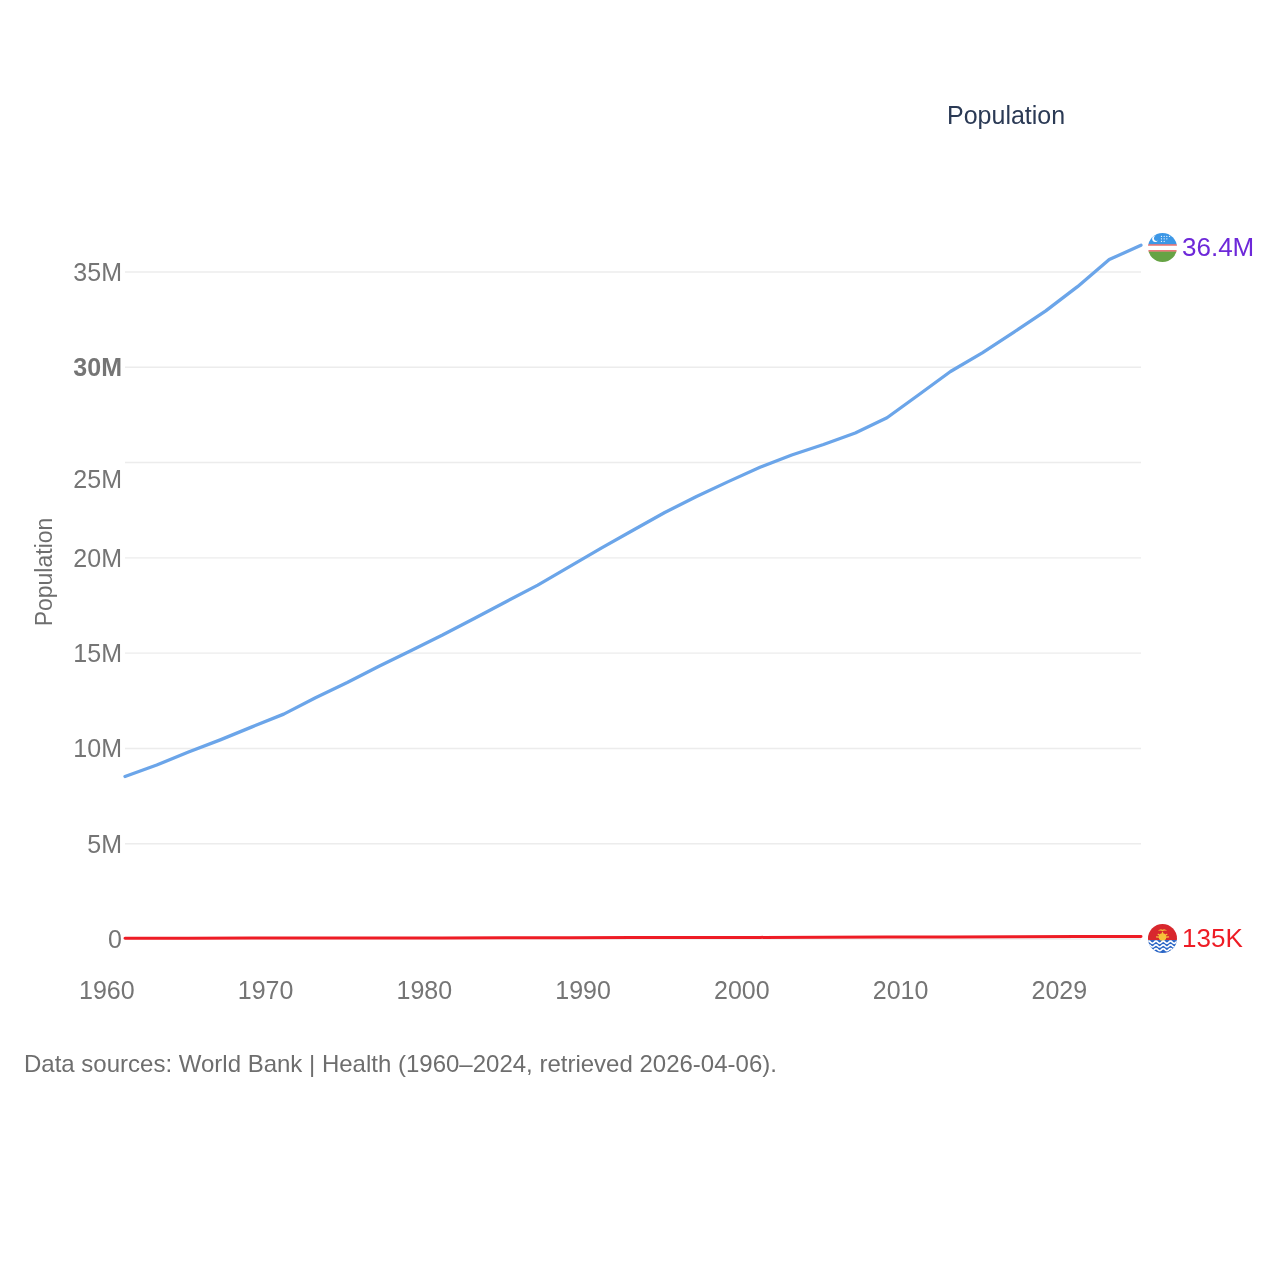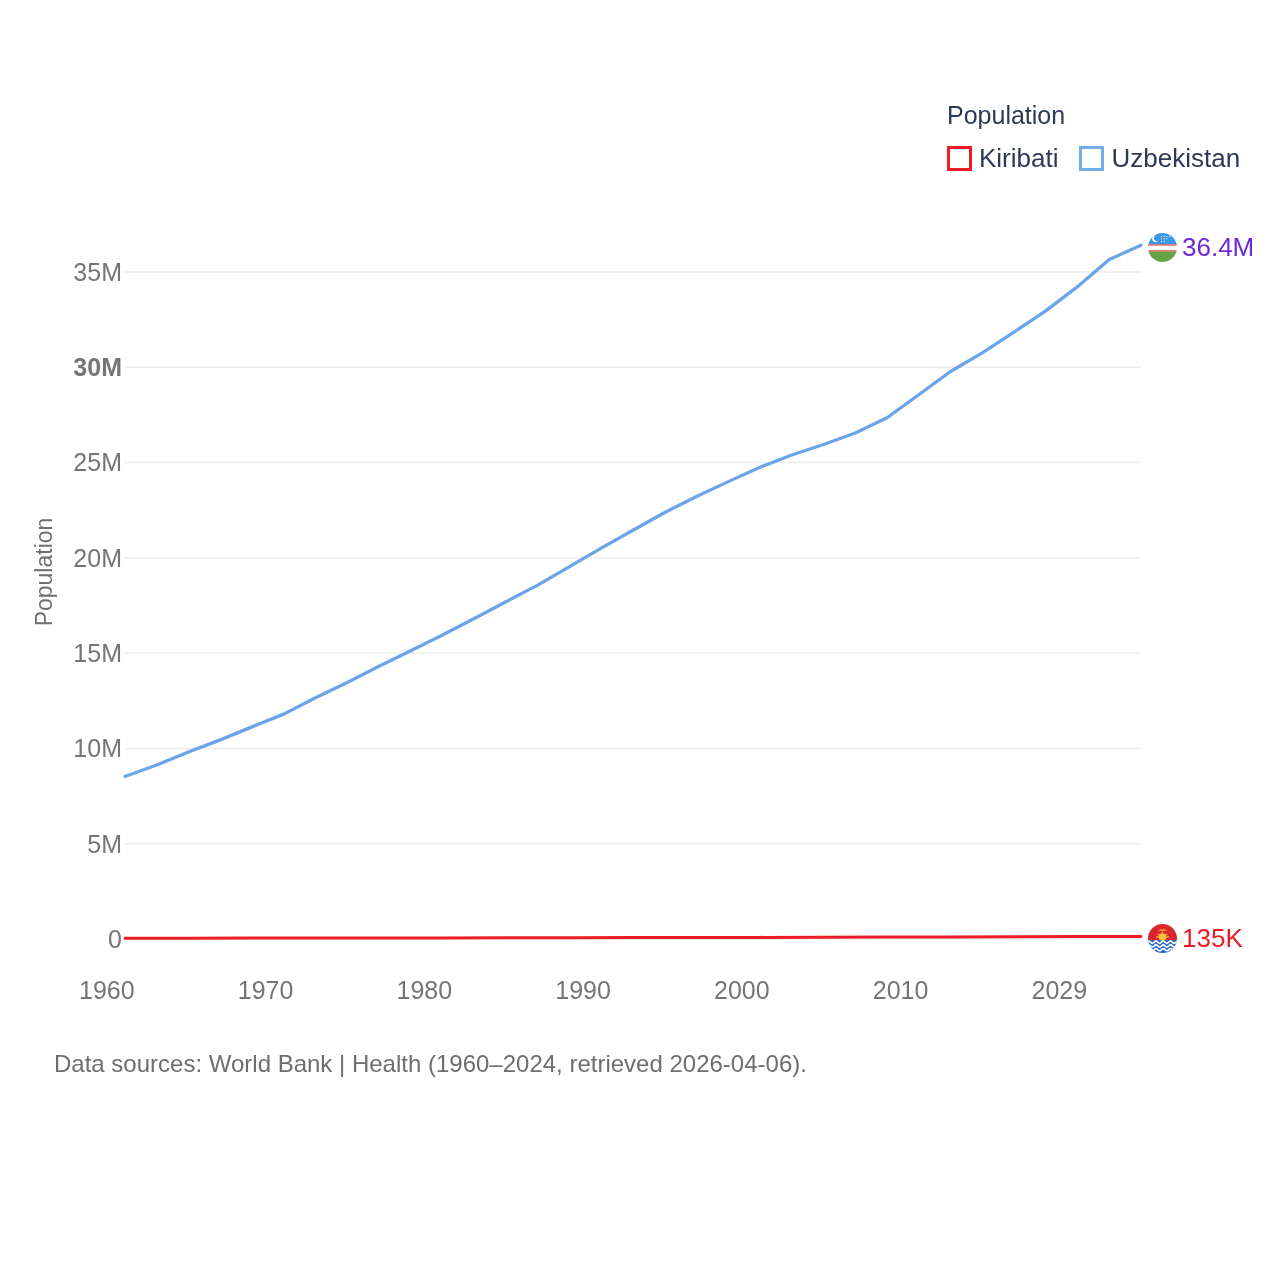--- a/index.html
+++ b/index.html
@@ -47,21 +47,21 @@
   }
 
   
   .end-group{position:absolute;display:flex;align-items:center;gap:5px;}
   .end-group.uzb{left:1148px;top:232px;}
   .end-group.kir{left:1148px;top:923px;}
   .end-label{font-size:26px;}
   .flag{width:29px;height:29px;flex:none;display:block;}
 
   
-  .footer{position:absolute;left:54px;top:1045px;font-size:24px;color:#6e6e6e;line-height:38px;}
+  .footer{position:absolute;left:24px;top:1045px;font-size:24px;color:#6e6e6e;line-height:38px;}
 </style>
 </head>
 <body>
 
 <div class="stage">
 
   <svg id="plot-svg" width="1280" height="1280">
       <line x1="125" x2="1141" y1="939" y2="939" stroke="#ececec" stroke-width="1.4"></line>
       <line x1="125" x2="1141" y1="843.7142857142858" y2="843.7142857142858" stroke="#ececec" stroke-width="1.4"></line>
       <line x1="125" x2="1141" y1="748.4285714285714" y2="748.4285714285714" stroke="#ececec" stroke-width="1.4"></line>
@@ -70,41 +70,31 @@
       <line x1="125" x2="1141" y1="462.57142857142856" y2="462.57142857142856" stroke="#ececec" stroke-width="1.4"></line>
       <line x1="125" x2="1141" y1="367.28571428571433" y2="367.28571428571433" stroke="#ececec" stroke-width="1.4"></line>
       <line x1="125" x2="1141" y1="272" y2="272" stroke="#ececec" stroke-width="1.4"></line>
       <polyline points="125,776.4425714285715 156.75,765.0082857142856 188.5,752.0494285714285 220.25,739.8528571428571 252,726.894 283.75,714.1257142857143 315.5,697.7365714285714 347.25,682.4908571428571 379,666.2922857142858 410.75,650.6654285714285 442.5,635.0385714285715 474.25,618.4588571428571 506,601.6885714285714 537.75,585.1088571428571 569.5,566.6234285714286 601.25,548.1379999999999 633,530.2242857142858 664.75,512.5011428571429 696.5,496.49314285714286 728.25,481.62857142857143 760,467.3357142857143 791.75,454.9485714285715 823.5,444.4671428571429 855.25,433.03285714285715 887,417.78714285714284 918.75,394.72800000000007 950.5,371.4782857142857 982.25,352.80228571428574 1014,332.03 1045.75,310.8765714285714 1077.5,286.6740000000001 1109.25,259.61285714285714 1141,245.12942857142866" fill="none" stroke="#6ba5e9" stroke-width="3.3" stroke-linejoin="round" stroke-linecap="round"></polyline>
       <polyline points="125,938.2186571428572 188.5,938.1424285714286 252,938.0852571428571 315.5,938.0090285714285 379,937.9518571428572 442.5,937.8946857142857 506,937.8184571428571 569.5,937.6850571428571 633,937.5516571428572 696.5,937.4563714285714 760,937.3801428571428 823.5,937.2658 887,937.1133428571428 950.5,936.9418285714286 1014,936.7512571428572 1077.5,936.5797428571428 1141,936.4272857142857" fill="none" stroke="#ee1c25" stroke-width="3" stroke-linejoin="round" stroke-linecap="round"></polyline>
     </svg>
 
 
   <div class="legend">
     <div class="legend-title">Population</div>
-    <div class="legend-items">
-      <div class="legend-item">
-        <span class="legend-swatch" style="border-color: rgb(238, 28, 37);"></span>
-        <span class="legend-label">Kiribati</span>
-      </div>
-      <div class="legend-item">
-        <span class="legend-swatch" style="border-color: rgb(116, 174, 234);"></span>
-        <span class="legend-label">Uzbekistan</span>
-      </div>
-    </div>
   </div>
 
   <div class="y-axis-title">Population</div>
 
   <div id="y-ticks">
       <div class="y-tick" style="top: 924px;">0</div>
       <div class="y-tick" style="top: 828.714px;">5M</div>
       <div class="y-tick" style="top: 733.429px;">10M</div>
       <div class="y-tick" style="top: 638.143px;">15M</div>
       <div class="y-tick" style="top: 542.857px;">20M</div>
-      <div class="y-tick" style="top: 447px;">25M</div>
+      <div class="y-tick" style="top: 464px;">25M</div>
       <div class="y-tick" style="top: 352.286px; font-weight: bold;">30M</div>
       <div class="y-tick" style="top: 257px;">35M</div>
     </div>
   <div id="x-ticks">
       <div class="x-tick" style="left: 79px;">1960</div>
       <div class="x-tick" style="left: 237.75px;">1970</div>
       <div class="x-tick" style="left: 396.5px;">1980</div>
       <div class="x-tick" style="left: 555.25px;">1990</div>
       <div class="x-tick" style="left: 714px;">2000</div>
       <div class="x-tick" style="left: 872.75px;">2010</div>

